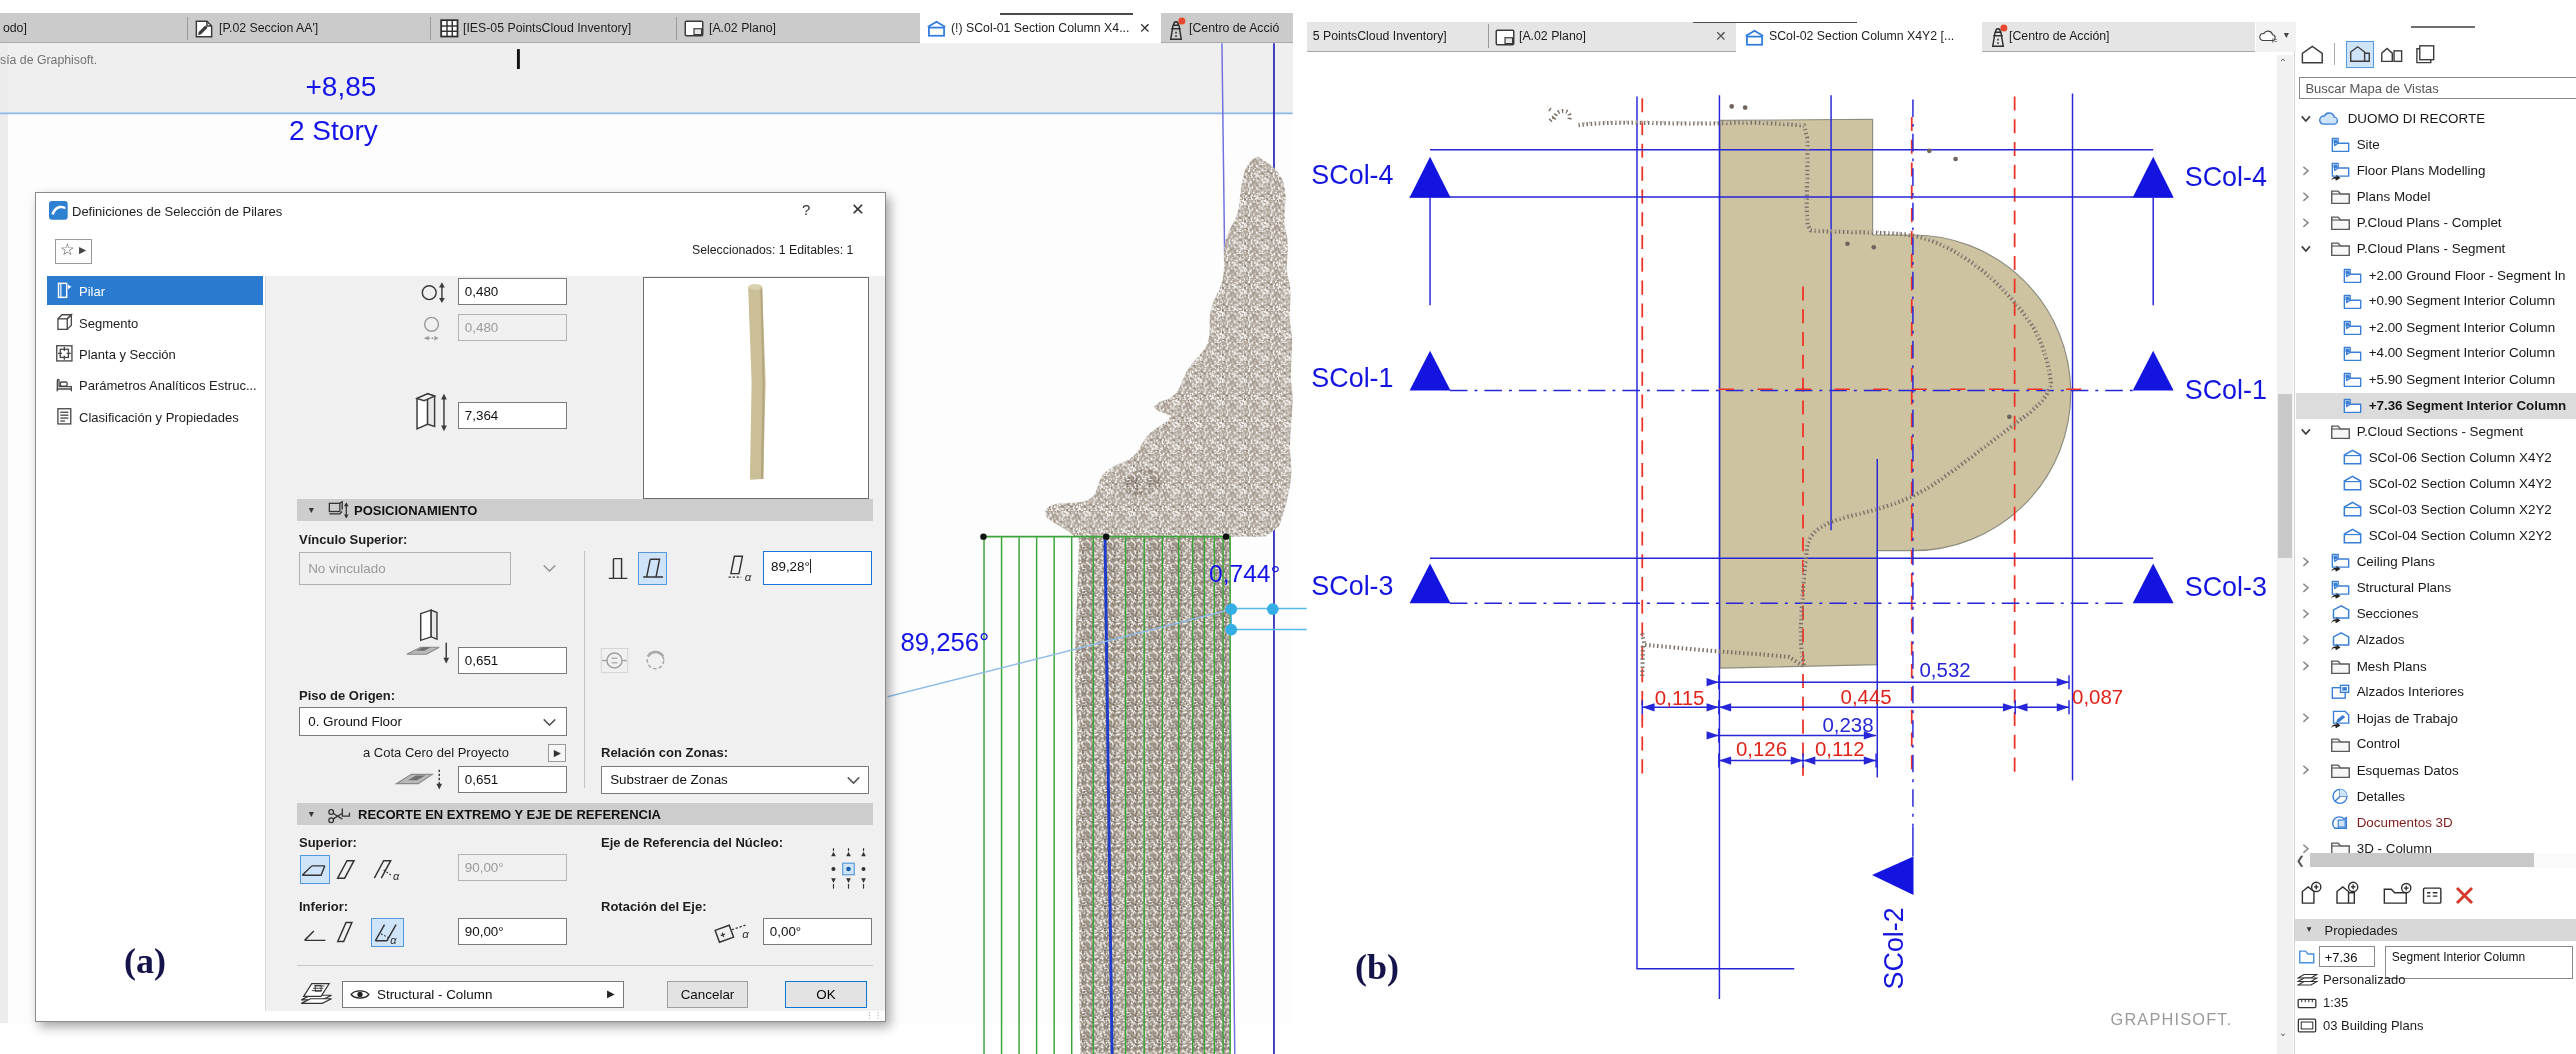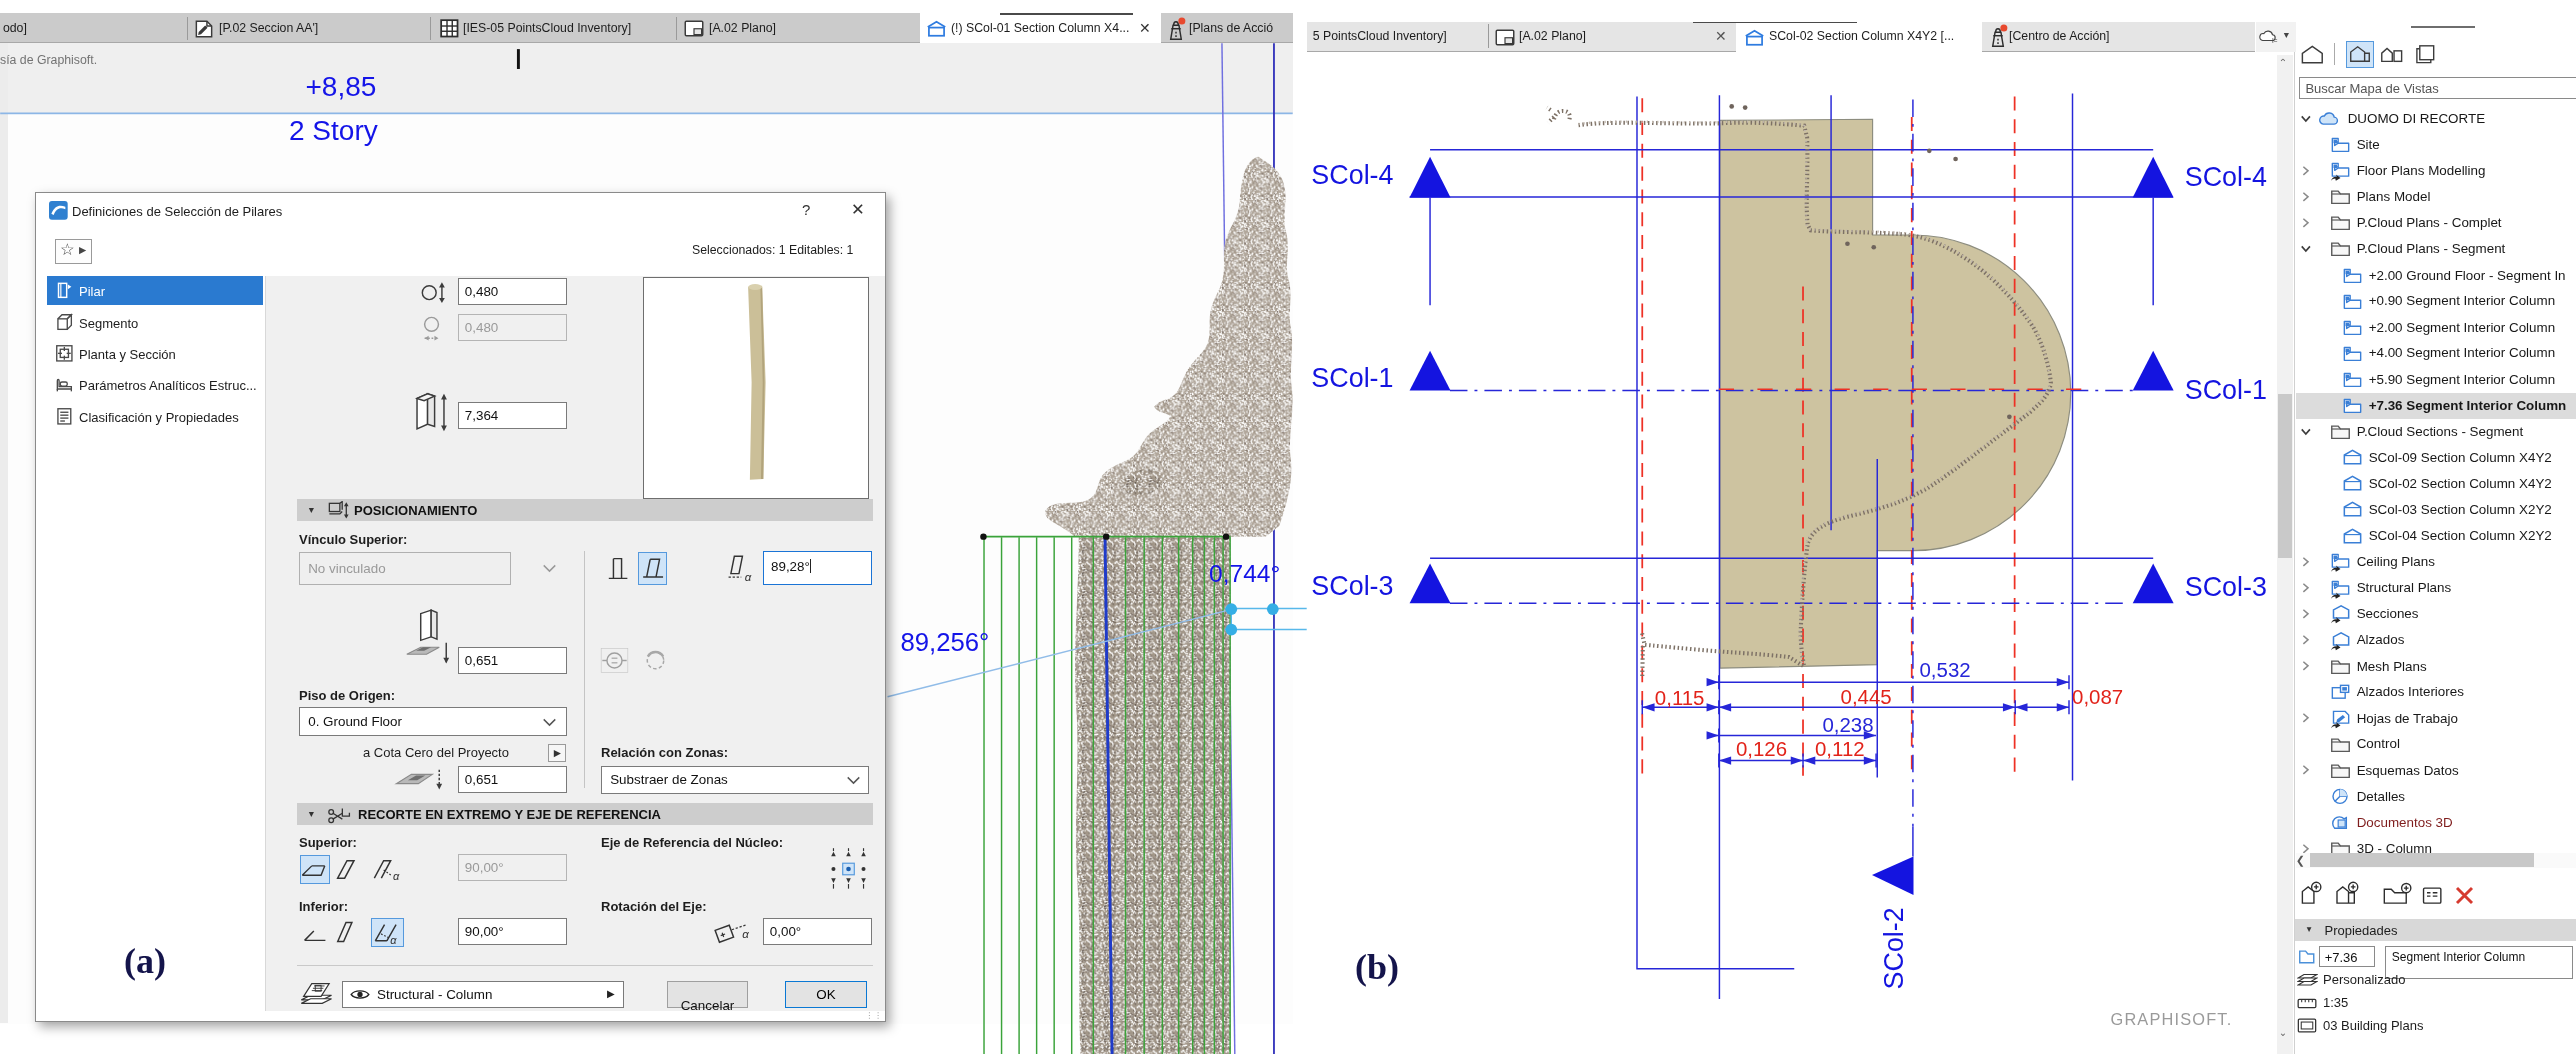--- a/index.html
+++ b/index.html
@@ -543,21 +543,21 @@
   <svg class="abs" style="left:1166px;top:3.5px" width="20" height="24.6" viewBox="0 0 34 42">
       <g fill="none" stroke="#2d2d2d" stroke-width="2.5">
         <path d="M12 14 h10 l4 24 h-18 z"></path>
         <path d="M13 14 a4 6 0 0 1 8 0"></path>
         <line x1="9" y1="20" x2="25" y2="20"></line>
         <line x1="17" y1="25" x2="17" y2="28"></line>
         <line x1="17" y1="31" x2="17" y2="34"></line>
       </g>
       <circle cx="27" cy="7" r="6" fill="#e8492e"></circle>
     </svg>
-  <div class="abs tabtext" style="left:1189px;top:8.2px;overflow:hidden;width:103px">[Plans de Acció</div>
+  <div class="abs tabtext" style="left:1189px;top:8.2px;overflow:hidden;width:103px">[Centro de Acció</div>
 </div>
 
 <div class="abs" style="left:1307px;top:21.6px;width:948px;height:30px;background:#e5e5e5;border-bottom:0.6px solid #a8a8a8;z-index:5">
   <div class="abs tabtext" style="left:5.8px;top:7.6px">5 PointsCloud Inventory]</div>
   <div class="abs" style="left:181px;top:2.9px;width:0.6px;height:23.4px;background:#9a9a9a"></div>
   <svg class="abs" style="left:188px;top:7px" width="20" height="17.5" viewBox="0 0 34 30">
       <rect x="2" y="2" width="30" height="25" rx="2" fill="#fff" stroke="#3a3a3a" stroke-width="2.5"></rect>
       <rect x="17" y="15" width="13" height="10" fill="#e6e6e6" stroke="#3a3a3a" stroke-width="2"></rect>
     </svg>
   <div class="abs tabtext" style="left:212px;top:7.6px">[A.02 Plano]</div>
@@ -854,21 +854,21 @@
         <rect x="28" y="9" width="10" height="10" fill="none"></rect>
       </g>
     </svg>
   <div class="abs" style="left:306px;top:788px;width:282px;height:27px;background:#fff;border:1.2px solid #7a7a7a"></div>
   <svg class="abs" style="left:314px;top:795px" width="20" height="13" viewBox="0 0 34 22">
       <path d="M2 11 C8 3 26 3 32 11 C26 19 8 19 2 11 Z" fill="none" stroke="#222" stroke-width="2.2"></path>
       <circle cx="17" cy="11" r="4.5" fill="#222"></circle>
     </svg>
   <div class="abs" style="left:341px;top:794px;font-size:13.4px;color:#111">Structural - Column</div>
   <div class="abs" style="left:571px;top:795px;font-size:10px;color:#222">▶</div>
-  <div class="abs" style="left:631px;top:788px;width:81px;height:27px;background:#e3e3e3;border:0.6px solid #9f9f9f;text-align:center;font-size:13.4px;color:#111;padding-top:16px">Cancelar</div>
+  <div class="abs" style="left:631px;top:788px;width:81px;height:27px;background:#e3e3e3;border:0.6px solid #9f9f9f;text-align:center;font-size:13.4px;color:#111;padding-top:5px">Cancelar</div>
   <div class="abs" style="left:749px;top:788px;width:82px;height:27px;background:#e3e3e3;border:1.2px solid #0a78d4;text-align:center;font-size:13.4px;color:#000000;padding-top:4.7px">OK</div>
   <div class="abs" style="right:2.3px;bottom:1.2px;font-size:8.2px;color:#9a9a9a;letter-spacing:0.6px">⋮⋮</div>
 </div>
 
 <div class="abs" style="left:2277px;top:23.4px;width:299px;height:1031px;background:#fff;z-index:5">
 
   <div class="abs" style="left:0;top:32px;width:16.4px;height:1018px;background:#f1f1f1"></div>
   <div class="abs" style="left:1.8px;top:34px;font-size:10px;color:#666">⌃</div>
   <div class="abs" style="left:1.2px;top:371px;width:13.4px;height:164px;background:#c9c9c9"></div>
   <div class="abs" style="left:1.8px;top:1004px;font-size:10px;color:#666">⌄</div>
@@ -977,21 +977,21 @@
       </svg>
 <span class="abs" style="left:34px;top:317px"><svg width="21" height="18.7" viewBox="0 0 36 32">
           <path d="M3 28 V7 h11 l4 5 h15 v16 z" fill="#f7f7f7" stroke="#5a5a5a" stroke-width="2.4"></path>
           <path d="M3 12 h15" stroke="#5a5a5a" stroke-width="2"></path>
         </svg></span>
 <span class="abs" style="left:61px;top:319px;font-size:13.4px;font-weight:normal;color:#181818;white-space:nowrap">P.Cloud Sections - Segment</span>
 <span class="abs" style="left:46px;top:343px"><svg width="21" height="17.5" viewBox="0 0 36 30">
           <path d="M4 27 V12 L18 4 L32 12 V27 Z" fill="#fff" stroke="#3a7fd6" stroke-width="2.6"></path>
           <path d="M4 13 h28" stroke="#3a7fd6" stroke-width="2"></path>
         </svg></span>
-<span class="abs" style="left:73px;top:345px;font-size:13.4px;font-weight:normal;color:#181818;white-space:nowrap">SCol-09 Section Column X4Y2</span>
+<span class="abs" style="left:73px;top:345px;font-size:13.4px;font-weight:normal;color:#181818;white-space:nowrap">SCol-06 Section Column X4Y2</span>
 <span class="abs" style="left:46px;top:369px"><svg width="21" height="17.5" viewBox="0 0 36 30">
           <path d="M4 27 V12 L18 4 L32 12 V27 Z" fill="#fff" stroke="#3a7fd6" stroke-width="2.6"></path>
           <path d="M4 13 h28" stroke="#3a7fd6" stroke-width="2"></path>
         </svg></span>
 <span class="abs" style="left:73px;top:371px;font-size:13.4px;font-weight:normal;color:#181818;white-space:nowrap">SCol-02 Section Column X4Y2</span>
 <span class="abs" style="left:46px;top:395px"><svg width="21" height="17.5" viewBox="0 0 36 30">
           <path d="M4 27 V12 L18 4 L32 12 V27 Z" fill="#fff" stroke="#3a7fd6" stroke-width="2.6"></path>
           <path d="M4 13 h28" stroke="#3a7fd6" stroke-width="2"></path>
         </svg></span>
 <span class="abs" style="left:73px;top:397px;font-size:13.4px;font-weight:normal;color:#181818;white-space:nowrap">SCol-03 Section Column X2Y2</span>

